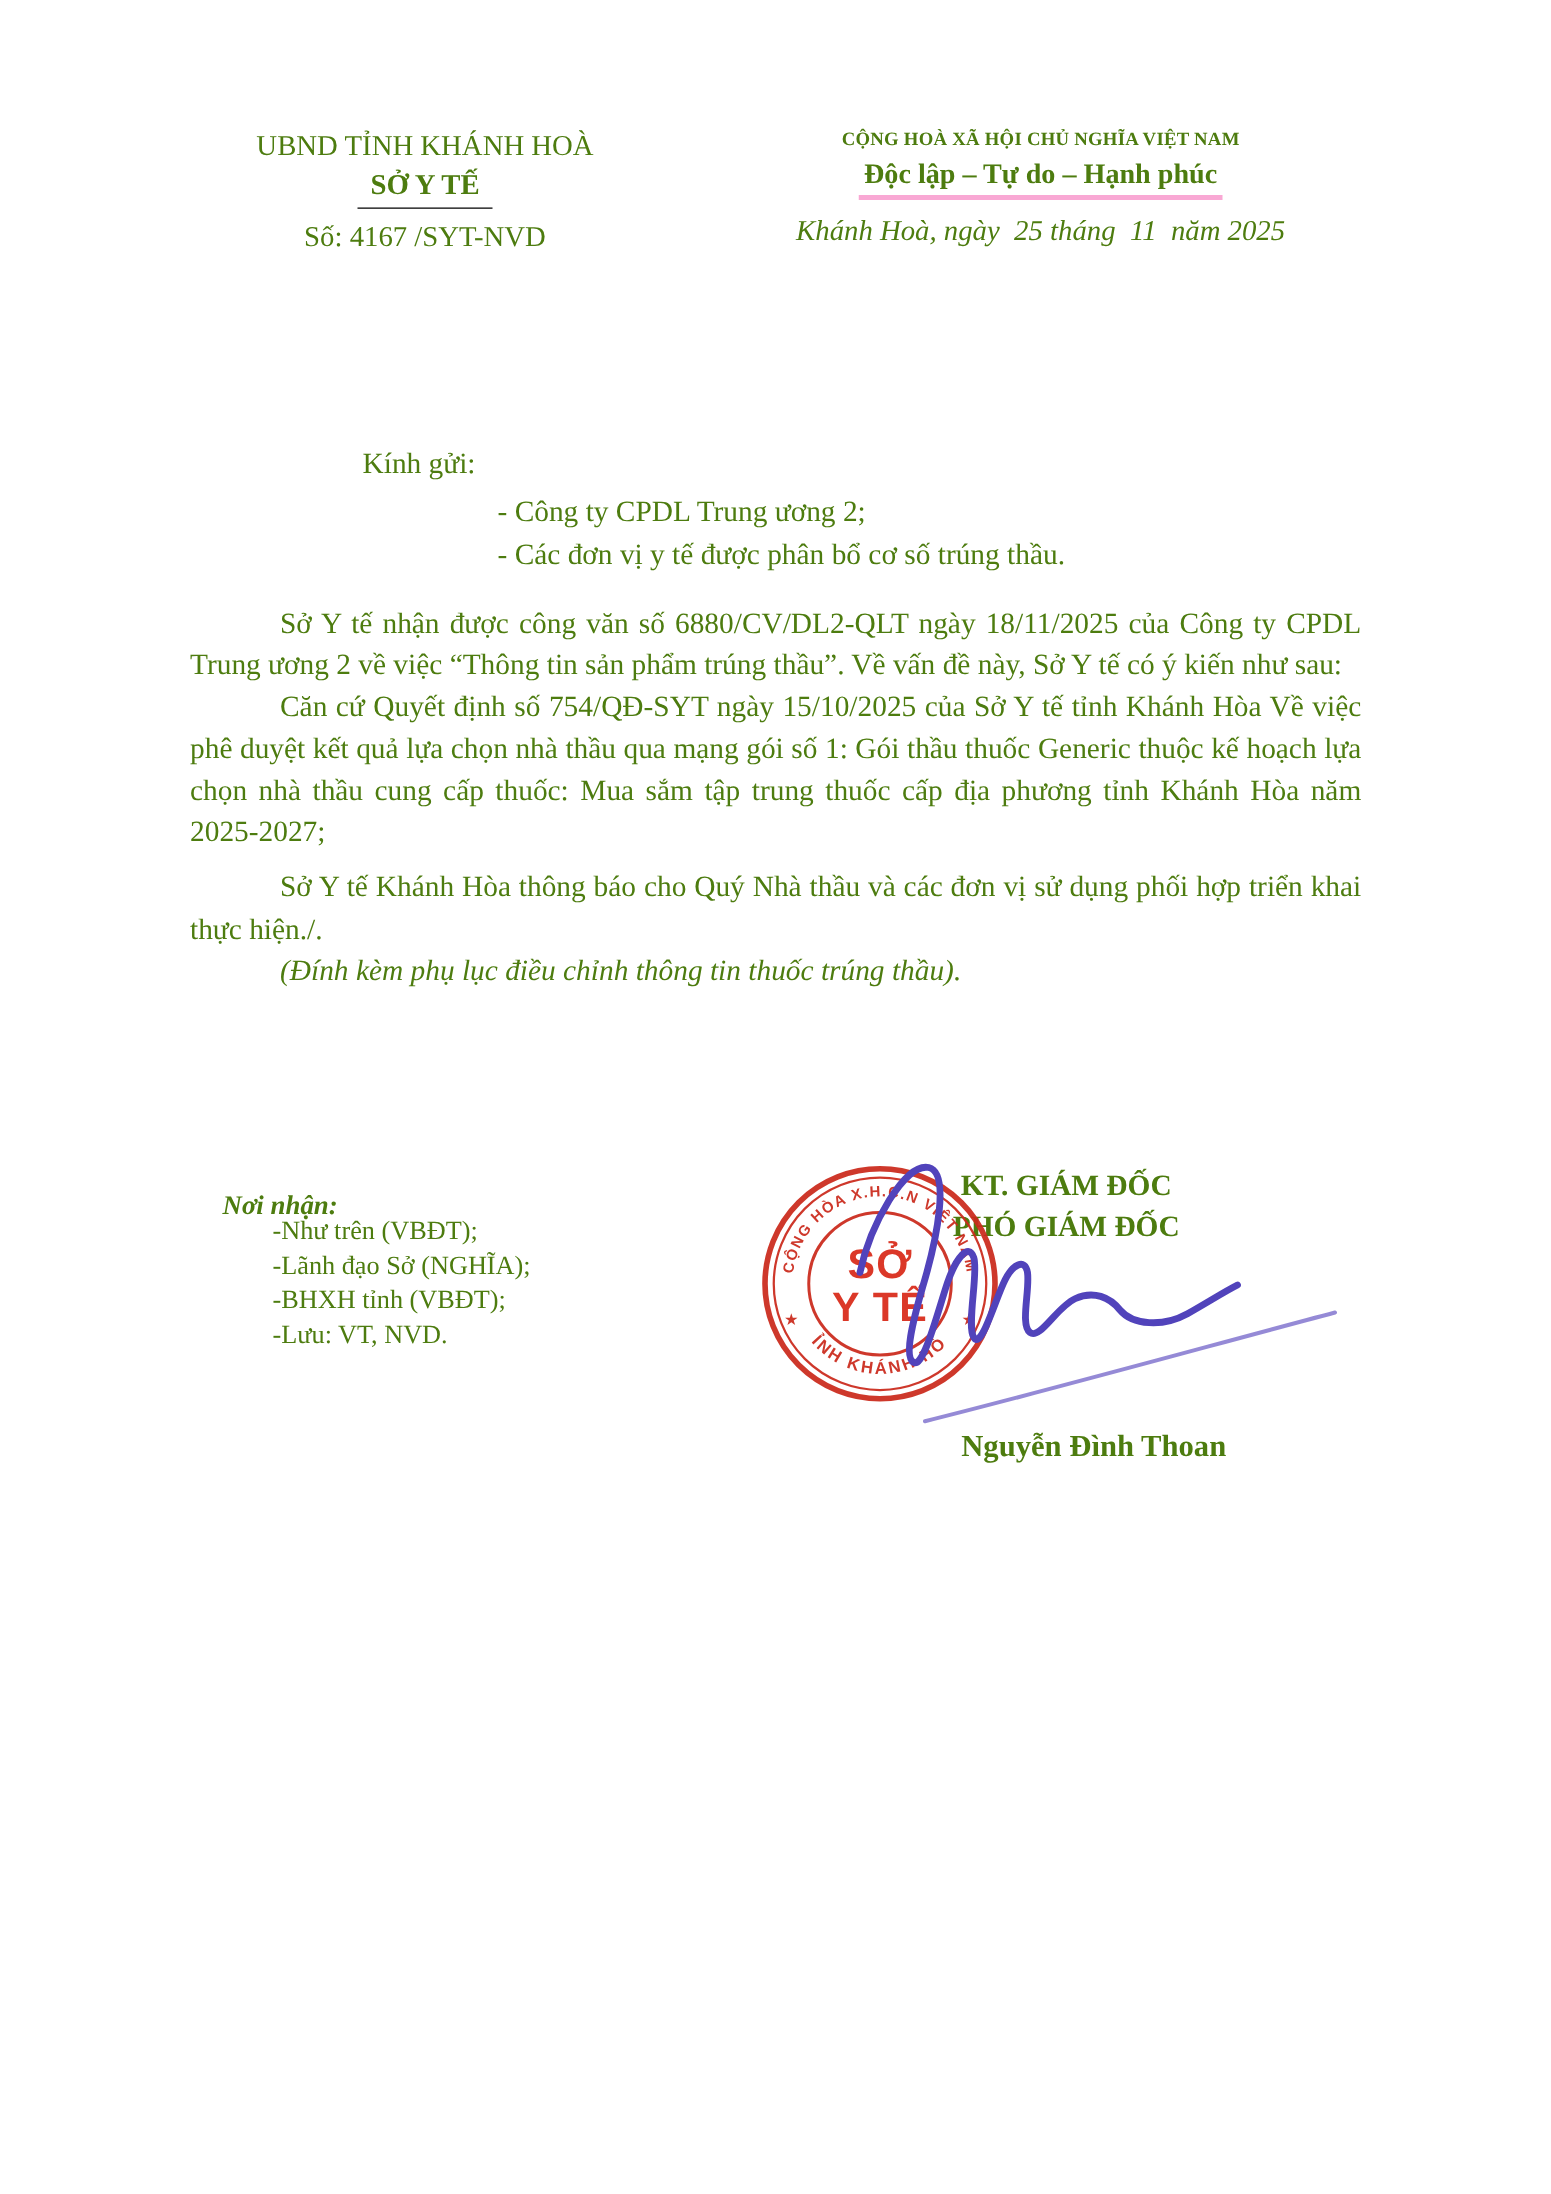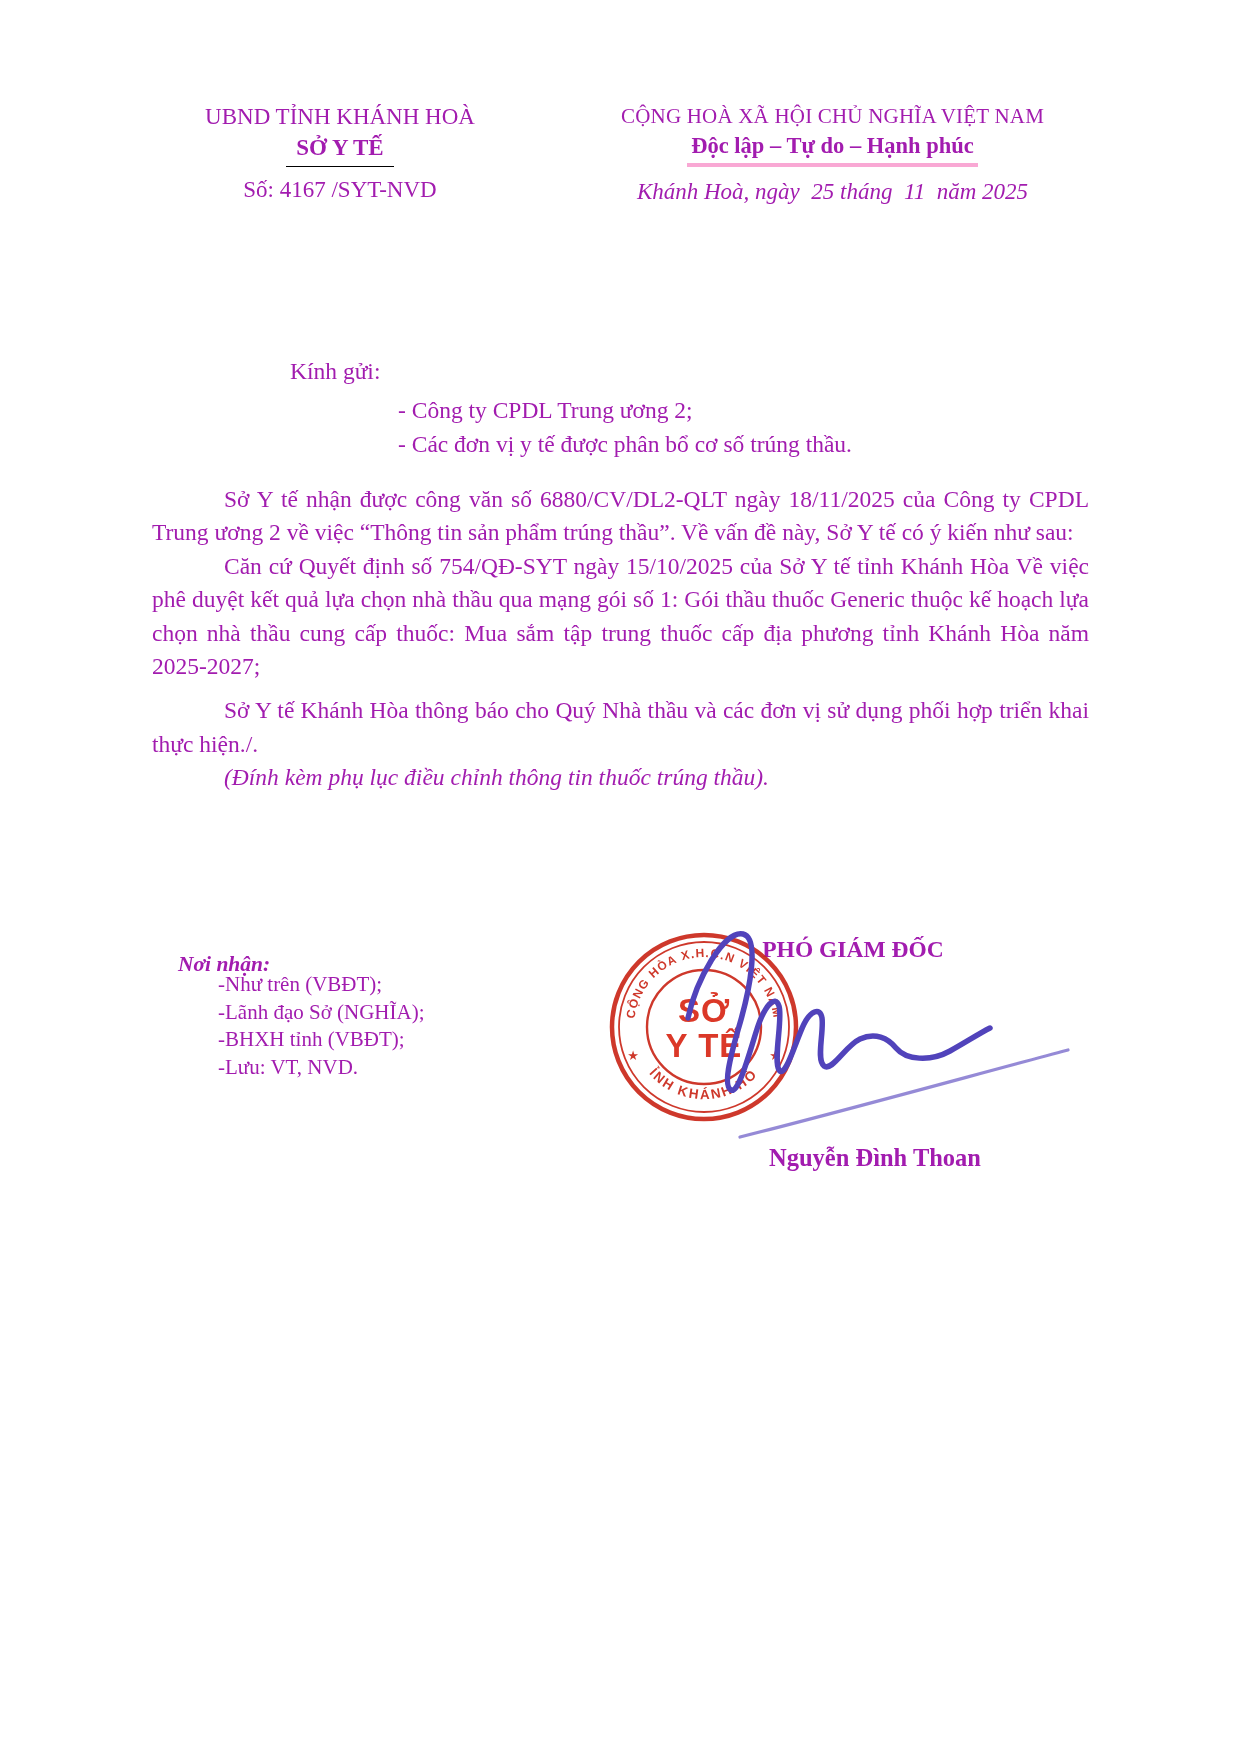--- a/index.html
+++ b/index.html
@@ -2,42 +2,42 @@
 <html><head>
 <meta charset="utf-8">
 <style>
   html,body { margin:0; padding:0; background:#e8e8e8; }
   .page {
     position:relative;
     width:1241px; height:1755px;
     margin:0 auto;
     background:#ffffff;
     font-family:"Liberation Serif", serif;
-    color:#a21caf;
+    color:#4d7c0f;
     overflow:hidden;
   }
   
   .hdr-left {
     position:absolute; left:130px; top:103px; width:420px;
     text-align:center; line-height:1.25;
   }
   .org-parent { font-size:23px; }
   .org-name-wrap { margin-top:2px; }
   .org-name {
     display:inline-block; font-size:23px; font-weight:bold;
     padding:0 10px 3px 10px; border-bottom:1.6px solid #000;
   }
   .doc-number { font-size:23px; margin-top:9px; }
   .subject { font-size:19.5px; line-height:27px; margin-top:4px; }
 
   .hdr-right {
     position:absolute; left:560px; top:103px; width:545px;
     text-align:center; line-height:1.25;
   }
-  .national-title { font-size:21px; font-weight:normal; letter-spacing:0.2px; }
+  .national-title { font-size:15px; font-weight:bold; letter-spacing:0.2px; }
   .motto-wrap { margin-top:3px; }
   .motto {
     display:inline-block; font-size:22.5px; font-weight:bold;
     padding:0 4px 3px 4px; border-bottom:4px solid #f9a8d4;
   }
   .date-line { font-size:23px; font-style:italic; margin-top:11px; white-space:pre; }
 
   
   .salutation { position:absolute; left:290px; top:358px; font-size:23.5px; }
   .recipient-list { position:absolute; left:398px; top:394px; font-size:23.5px; line-height:33.5px; }
@@ -109,20 +109,21 @@
 
   <div class="noi-nhan-label">Nơi nhận:</div>
   <div class="noi-nhan-list">
     <div>-Như trên (VBĐT);</div>
     <div>-Lãnh đạo Sở (NGHĨA);</div>
     <div>-BHXH tỉnh (VBĐT);</div>
     <div>-Lưu: VT, NVD.</div>
   </div>
 
   <div class="sign-titles">
+    <div>KT. GIÁM ĐỐC</div>
     <div>PHÓ GIÁM ĐỐC</div>
   </div>
   <div class="sign-name">Nguyễn Đình Thoan</div>
 
   <svg class="stamp-svg" viewBox="0 0 196 196">
     <g fill="none" stroke="#cb2a1c">
       <circle cx="98" cy="98" r="92" stroke-width="4.5"></circle>
       <circle cx="98" cy="98" r="85" stroke-width="1.8"></circle>
       <circle cx="98" cy="98" r="57" stroke-width="2.4"></circle>
     </g>

